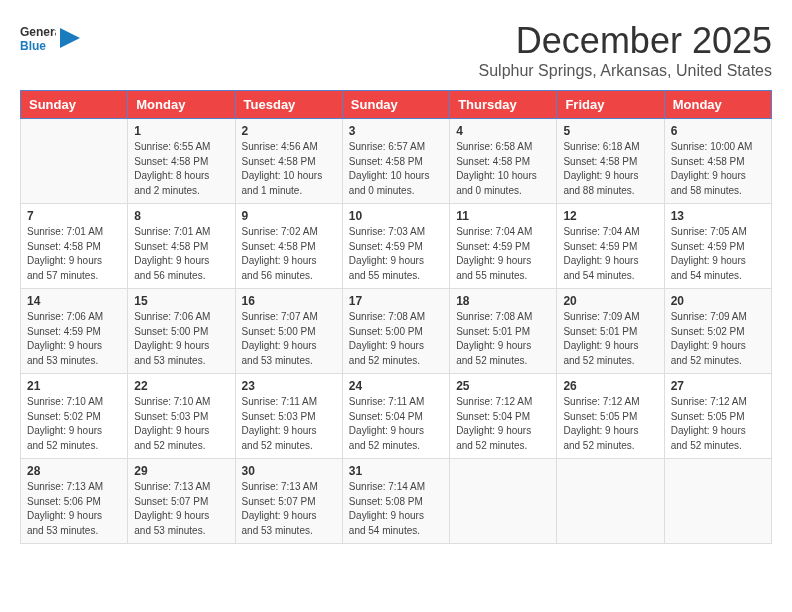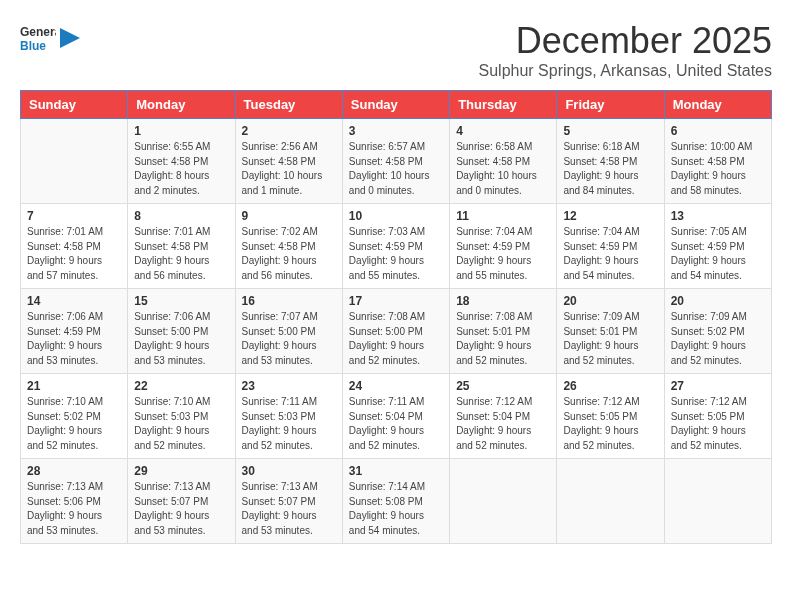--- a/index.html
+++ b/index.html
@@ -112,21 +112,21 @@
         <span class="day-number">1</span>
         <div class="day-info">
           <span>Sunrise: 6:55 AM</span><br>
           <span>Sunset: 4:58 PM</span><br>
           <span>Daylight: 8 hours and 2 minutes.</span>
         </div>
       </td>
         <td>
         <span class="day-number">2</span>
         <div class="day-info">
-          <span>Sunrise: 2:56 AM</span><br>
+          <span>Sunrise: 4:56 AM</span><br>
           <span>Sunset: 4:58 PM</span><br>
           <span>Daylight: 10 hours and 1 minute.</span>
         </div>
       </td>
         <td>
         <span class="day-number">3</span>
         <div class="day-info">
           <span>Sunrise: 6:57 AM</span><br>
           <span>Sunset: 4:58 PM</span><br>
           <span>Daylight: 10 hours and 0 minutes.</span>
@@ -138,21 +138,21 @@
           <span>Sunrise: 6:58 AM</span><br>
           <span>Sunset: 4:58 PM</span><br>
           <span>Daylight: 10 hours and 0 minutes.</span>
         </div>
       </td>
         <td>
         <span class="day-number">5</span>
         <div class="day-info">
           <span>Sunrise: 6:18 AM</span><br>
           <span>Sunset: 4:58 PM</span><br>
-          <span>Daylight: 9 hours and 84 minutes.</span>
+          <span>Daylight: 9 hours and 88 minutes.</span>
         </div>
       </td>
         <td>
         <span class="day-number">6</span>
         <div class="day-info">
           <span>Sunrise: 10:00 AM</span><br>
           <span>Sunset: 4:58 PM</span><br>
           <span>Daylight: 9 hours and 58 minutes.</span>
         </div>
       </td>

